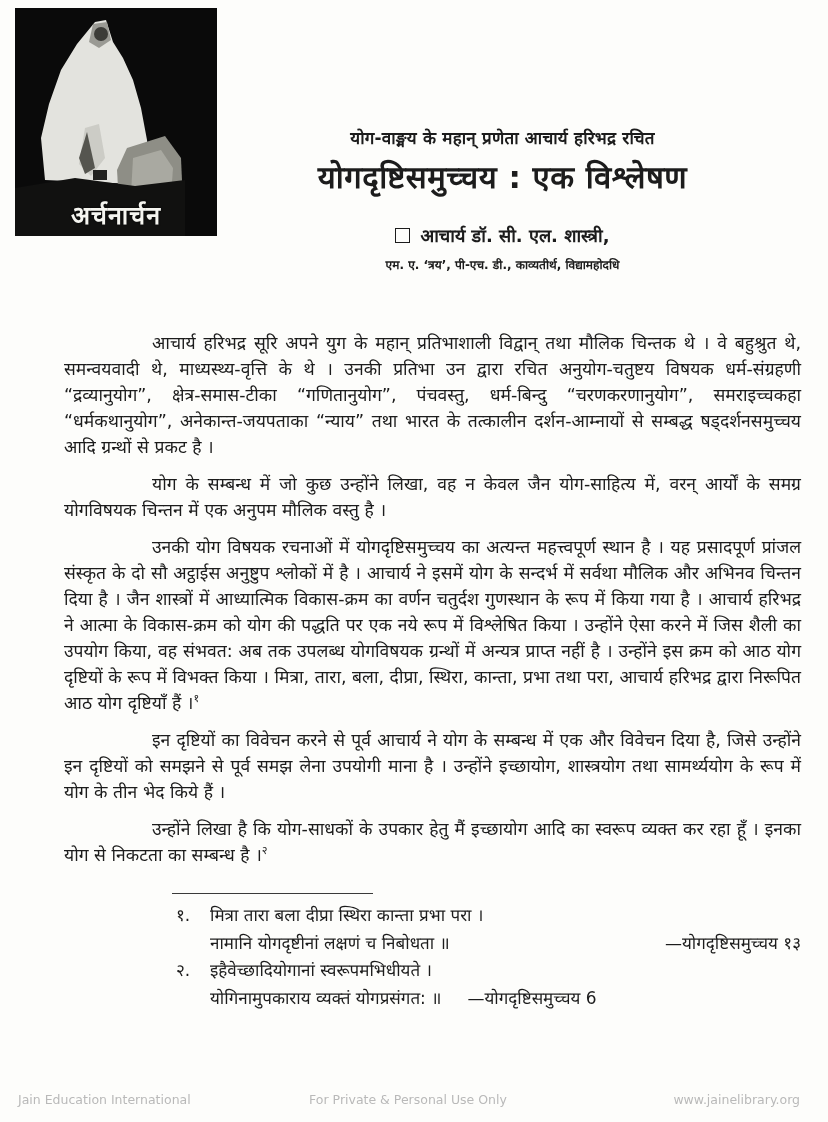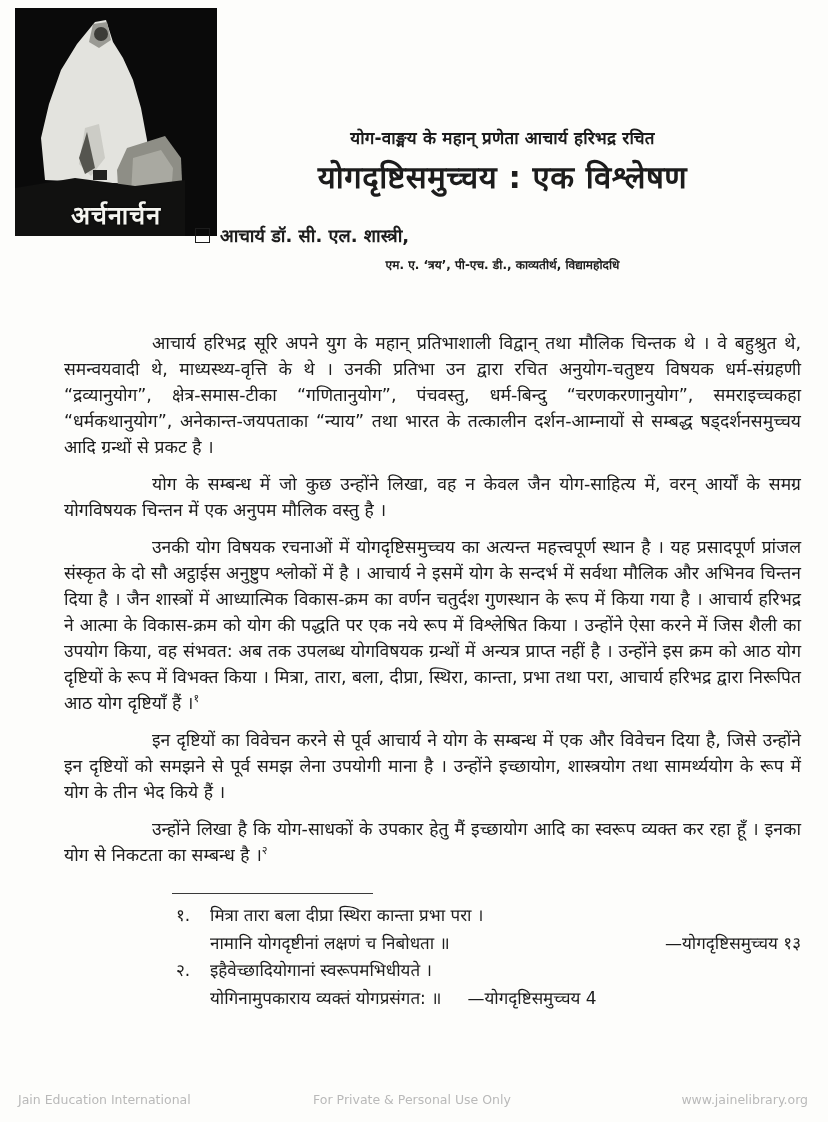--- a/index.html
+++ b/index.html
@@ -22,21 +22,21 @@
     letter-spacing:1px; text-shadow:0 0 2px #000;
   }
   
   .header {
     position:absolute; left:195px; top:126px; width:615px; text-align:center;
   }
   .superline { font-size:17px; font-weight:bold; letter-spacing:.2px; }
   .title { font-size:31px; font-weight:bold; margin-top:6px; letter-spacing:.5px; }
   .byline {
     margin-top:26px; font-size:18px; font-weight:bold;
-    display:flex; align-items:center; gap:10px;
+    display:flex; align-items:center; justify-content:center; gap:10px;
   }
   .sq {
     display:inline-block; width:15px; height:15px;
     border:1.6px solid #1c1c1c; background:transparent;
   }
   .credentials { margin-top:9px; font-size:12px; font-weight:600; }
   
   .body {
     position:absolute; left:64px; top:303px; width:737px;
     font-size:17.5px; line-height:26px; text-align:justify;margin-top:27px;
@@ -54,21 +54,21 @@
   }
   .fn-line1 { padding-left:112px; }
   .fn-num { display:inline-block; width:34px; }
   .fn-line2 { padding-left:146px; display:flex; }
   .fn-line2 .fill { flex:1 1 auto; }
   .fn-line2 .src { white-space:nowrap; }
   .fn-line2.inline-src { display:block; }
   .fn-line2.inline-src .src { margin-left:26px; }
   
   .footer {
-    position:absolute; left:0; right:4px; bottom:12px; height:18px;
+    position:absolute; left:0; right:12px; bottom:12px; height:18px;
     color:#b9b9b9; font-size:12.5px;
   }
   .footer .f-left  { position:absolute; left:18px; }
   .footer .f-center{ position:absolute; left:0; right:0; text-align:center; }
   .footer .f-right { position:absolute; right:16px; }
 </style>
 </head>
 <body>
 
 <div class="page">
@@ -118,21 +118,21 @@
       <span class="fn-num">१.</span><span>मित्रा तारा बला दीप्रा स्थिरा कान्ता प्रभा परा ।</span>
     </div>
     <div class="fn-line2">
       <span class="fill">नामानि योगदृष्टीनां लक्षणं च निबोधता ॥</span>
       <span class="src">—योगदृष्टिसमुच्चय १३</span>
     </div>
     <div class="fn-line1">
       <span class="fn-num">२.</span><span>इहैवेच्छादियोगानां  स्वरूपमभिधीयते ।</span>
     </div>
     <div class="fn-line2 inline-src">
-      <span>योगिनामुपकाराय व्यक्तं योगप्रसंगत: ॥</span><span class="src">—योगदृष्टिसमुच्चय 4</span>
+      <span>योगिनामुपकाराय व्यक्तं योगप्रसंगत: ॥</span><span class="src">—योगदृष्टिसमुच्चय 6</span>
     </div>
   </div>
 
   <div class="footer">
     <span class="f-left">Jain Education International</span>
     <span class="f-center">For Private &amp; Personal Use Only</span>
     <span class="f-right">www.jainelibrary.org</span>
   </div>
 
 </div>

